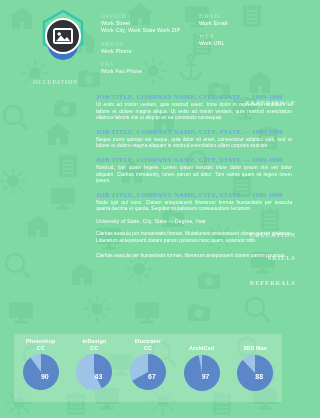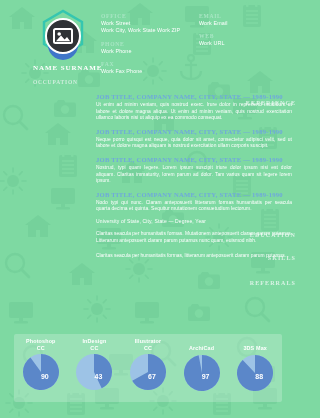--- a/index.html
+++ b/index.html
@@ -229,21 +229,20 @@
       <div id="avatar-shadow"></div>
       <div id="avatar-circle">
         <svg width="20" height="16" viewBox="0 0 20 16">
           <rect x="1" y="1" width="18" height="14" rx="1.5" fill="none" stroke="#ffffff" stroke-width="2"></rect>
           <circle cx="6.2" cy="6" r="1.8" fill="#ffffff"></circle>
           <path d="M3 13.2 L8 7.6 L11.6 11.4 L14 9 L17.2 13.2 Z" fill="#ffffff"></path>
         </svg>
       </div>
     </div>
 
-    <div id="name-surname">NAME SURNAME</div>
     <div id="occupation">OCCUPATION</div>
 
     <div class="contact-col" id="contact-left">
       <div class="c-block">
         <div class="c-label">OFFICE</div>
         <div class="c-val">Work Street</div>
         <div class="c-val">Work City, Work State Work ZIP</div>
       </div>
       <div class="c-block">
         <div class="c-label">PHONE</div>

